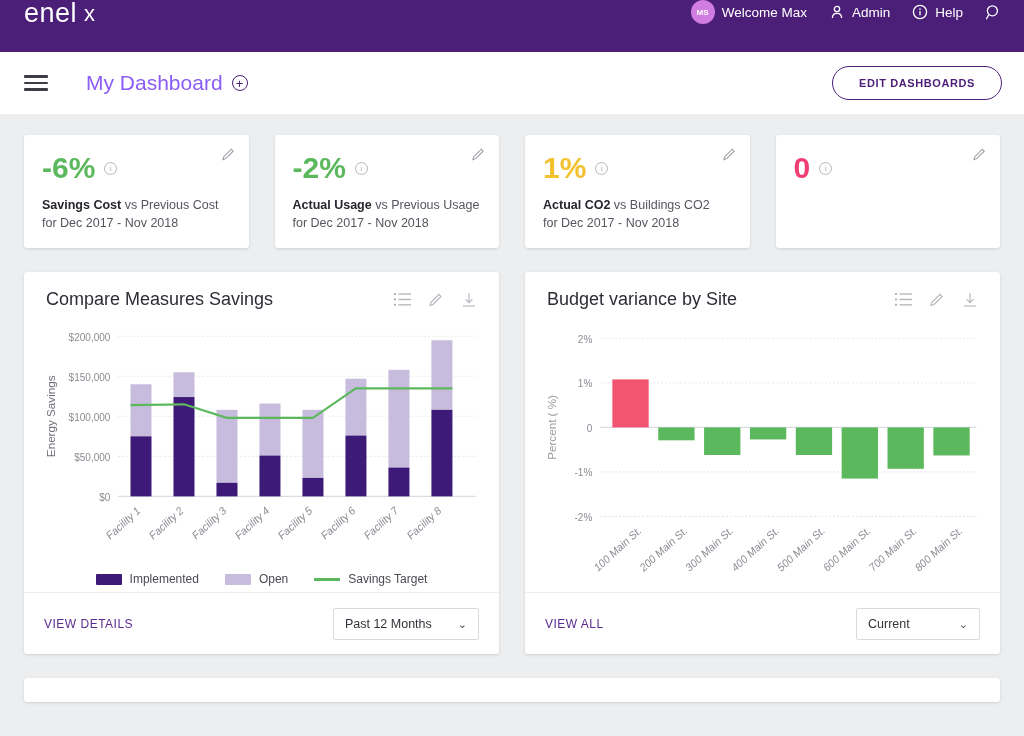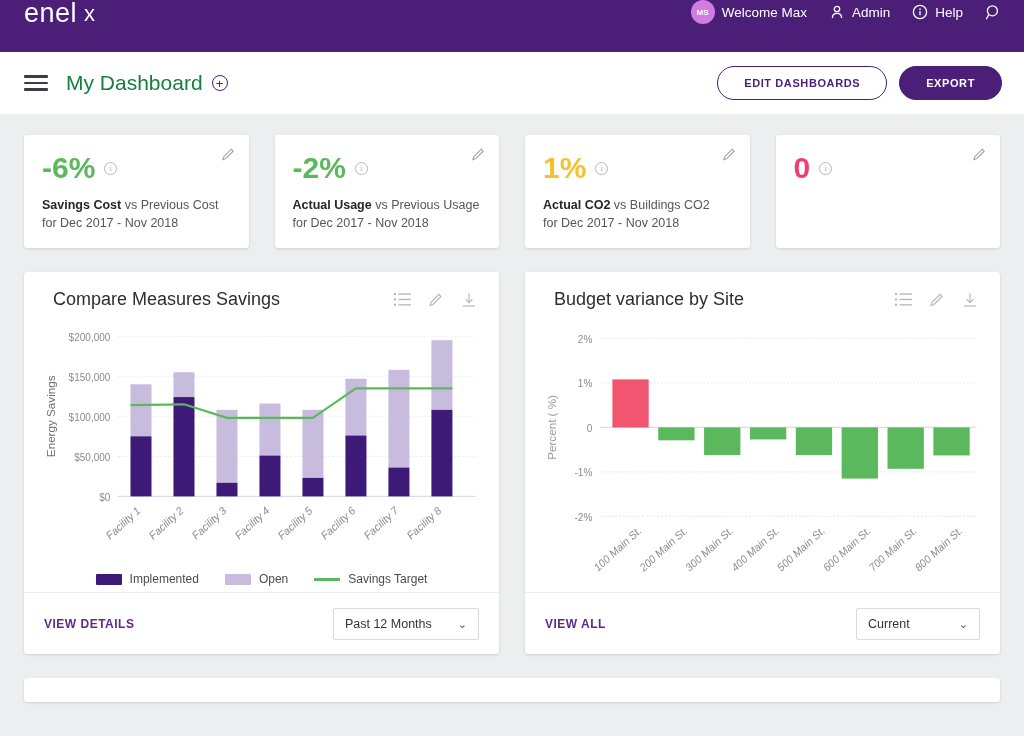--- a/index.html
+++ b/index.html
@@ -41,21 +41,21 @@
     background: #fff; padding: 0 22px 0 24px;
     border-bottom: 1px solid #eceef0;
   }
   .sh-row { display: flex; align-items: center; height: 62px; }
   .hamburger { width: 24px; cursor: pointer; margin-right: 18px; }
   .hamburger span {
     display: block; height: 2.5px; background: #3d3d47;
     border-radius: 1px; margin: 4px 0;
   }
   .dash-title {
-    font-size: 21px; color: #15803d; font-weight: 400;
+    font-size: 21px; color: #8b5cf6; font-weight: 400; margin-left: 20px;
   }
   .plus-circle {
     width: 16px; height: 16px; border: 1.3px solid #4b1e78;
     border-radius: 50%; display: inline-flex; align-items: center;
     justify-content: center; font-size: 13px; color: #4b1e78;
     margin-left: 9px; line-height: 1; cursor: pointer;
   }
   .sh-actions { margin-left: auto; display: flex; gap: 12px; align-items: center; }
   .btn {
     border-radius: 20px; font-size: 11px; font-weight: 700;
@@ -96,31 +96,31 @@
     cursor: pointer;
   }
 
   .chart-row { display: flex; gap: 26px; margin-top: 24px; }
   .chart-card {
     flex: 1; background: #fff; border-radius: 3px;
     box-shadow: 0 1px 3px rgba(0,0,0,.13);
     display: flex; flex-direction: column; height: 382px;
   }
   .chart-head {
-    display: flex; align-items: center; padding: 17px 22px 0 22px; margin-left: 7px;
+    display: flex; align-items: center; padding: 17px 22px 0 22px;
   }
   .chart-title { font-size: 18px; color: #2d2d36; font-weight: 400; }
   .chart-icons { margin-left: auto; display: flex; gap: 17px; align-items: center; }
   .chart-body { flex: 1; padding: 4px 16px 0 10px; position: relative; }
   .chart-foot {
     border-top: 1px solid #eceef0; display: flex; align-items: center;
     padding: 0 20px; height: 62px;
   }
   .view-link {
-    font-size: 12px; font-weight: 700; letter-spacing: .5px;
+    font-size: 12px; font-weight: 400; letter-spacing: .5px;
     color: #5b2b8e; cursor: pointer;
   }
   .select {
     margin-left: auto; border: 1px solid #d9dade; border-radius: 2px;
     font-size: 12.5px; color: #33333b; padding: 8px 11px;
     display: flex; align-items: flex-end; gap: 26px; cursor: pointer;
     min-width: 124px; background: #fff;
   }
   .select .chev { margin-left: auto; color: #55555f; font-size: 11px; }
 
@@ -180,21 +180,20 @@
   <div class="sh-row">
     <div class="hamburger">
       <span></span>
         <span></span>
         <span></span>
     </div>
     <span class="dash-title">My Dashboard</span>
     <span class="plus-circle">+</span>
     <div class="sh-actions">
       <div class="btn btn-outline">EDIT DASHBOARDS</div>
-      <div class="btn btn-solid">EXPORT</div>
     </div>
   </div>
 </div>
 
 <div class="content">
 
   <div class="kpi-row">
 
     <div class="kpi-card">
       <svg class="pencil" width="15" height="15" viewBox="0 0 16 16">

